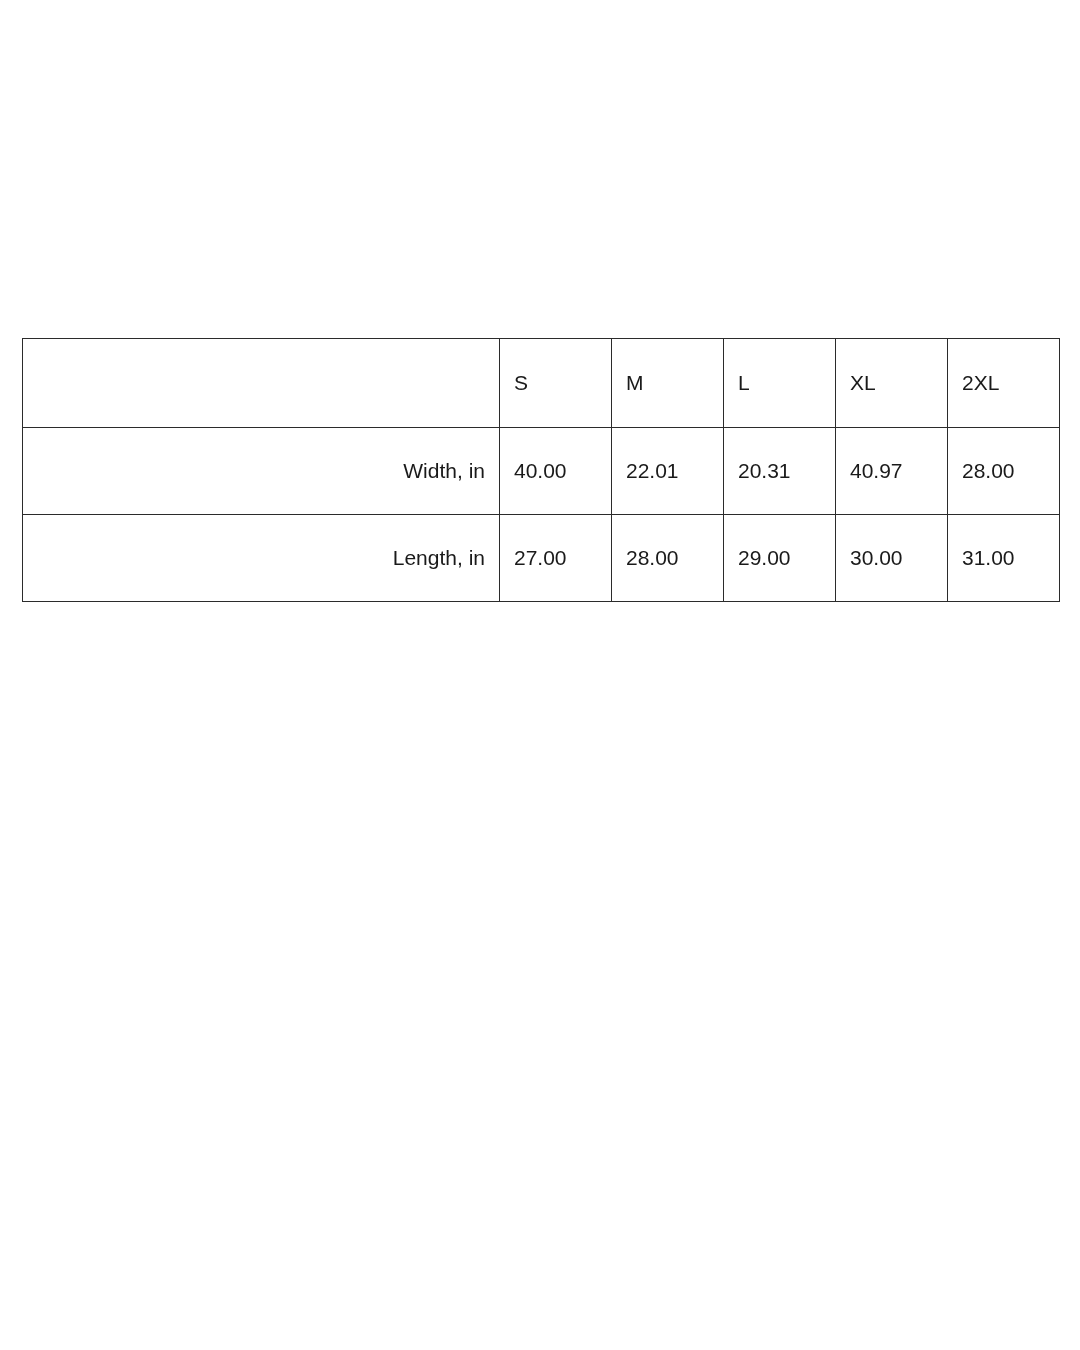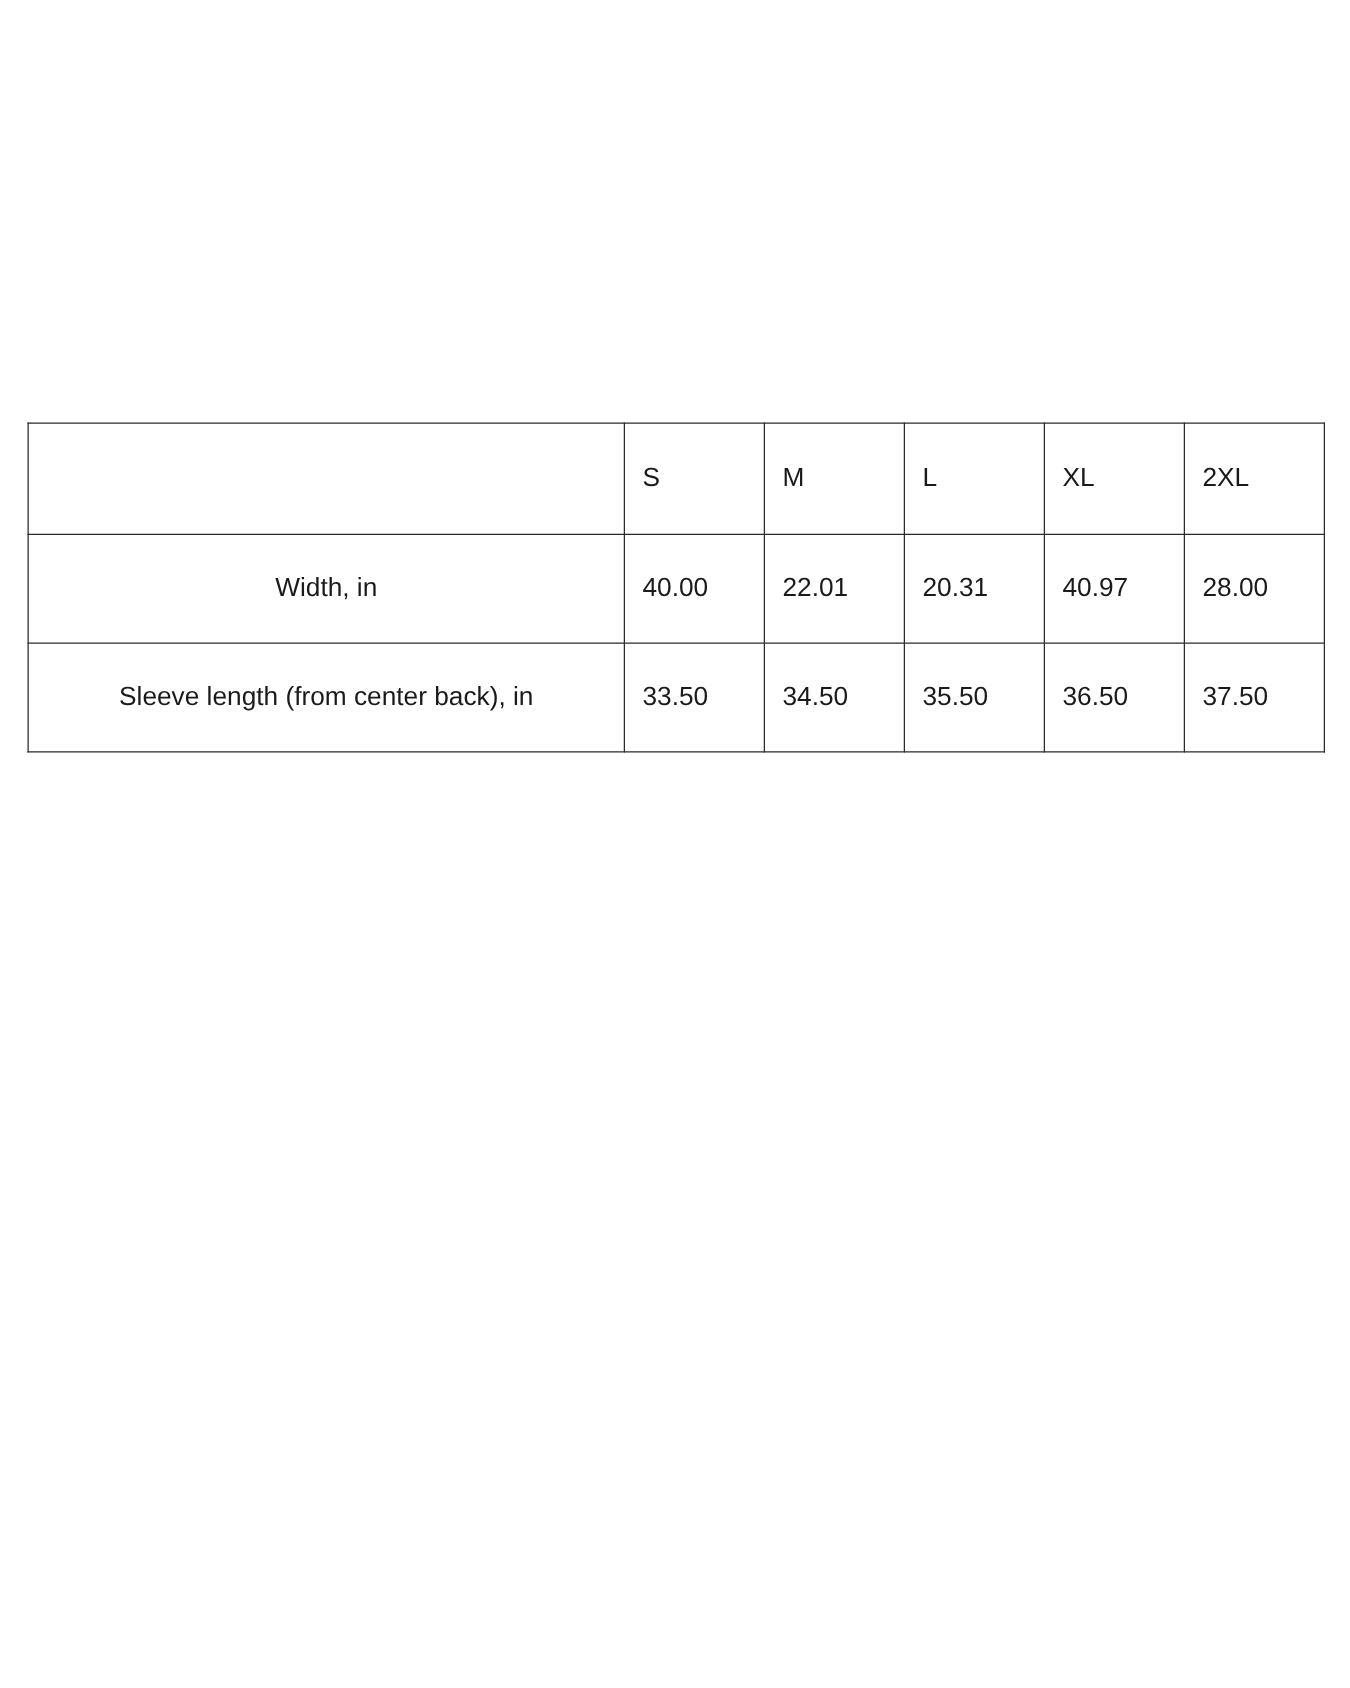--- a/index.html
+++ b/index.html
@@ -37,21 +37,21 @@
     padding: 0 14px;
     height: 86px;
     vertical-align: middle;
     font-weight: 400;
     color: #1a1a1a;
     background: #ffffff;
   }
   .col-label { width: 477px; }
   .col-size  { width: 112px; }
   .head-row td { height: 88px; }
-  .label-cell { text-align: center; }
+  .label-cell { text-align: right; }
   .value-cell { text-align: left; }
   .empty-cell { }
 </style>
 </head>
 <body>
 
 <div class="page">
   <table class="size-table">
     <colgroup>
       <col class="col-label">
@@ -72,22 +72,22 @@
       </tr>
       <tr>
         <td class="label-cell">Width, in</td>
         <td class="value-cell">40.00</td>
         <td class="value-cell">22.01</td>
         <td class="value-cell">20.31</td>
         <td class="value-cell">40.97</td>
         <td class="value-cell">28.00</td>
       </tr>
       <tr>
-        <td class="label-cell">Sleeve length (from center back), in</td>
-        <td class="value-cell">33.50</td>
-        <td class="value-cell">34.50</td>
-        <td class="value-cell">35.50</td>
-        <td class="value-cell">36.50</td>
-        <td class="value-cell">37.50</td>
+        <td class="label-cell">Length, in</td>
+        <td class="value-cell">27.00</td>
+        <td class="value-cell">28.00</td>
+        <td class="value-cell">29.00</td>
+        <td class="value-cell">30.00</td>
+        <td class="value-cell">31.00</td>
       </tr>
     </tbody>
   </table>
 </div>
 
 </body></html>

